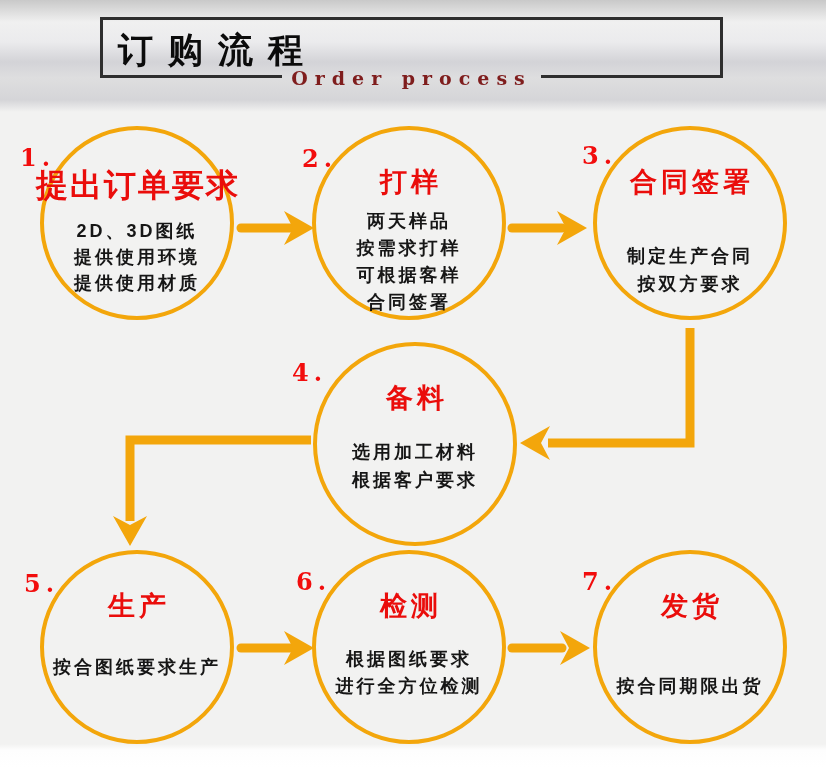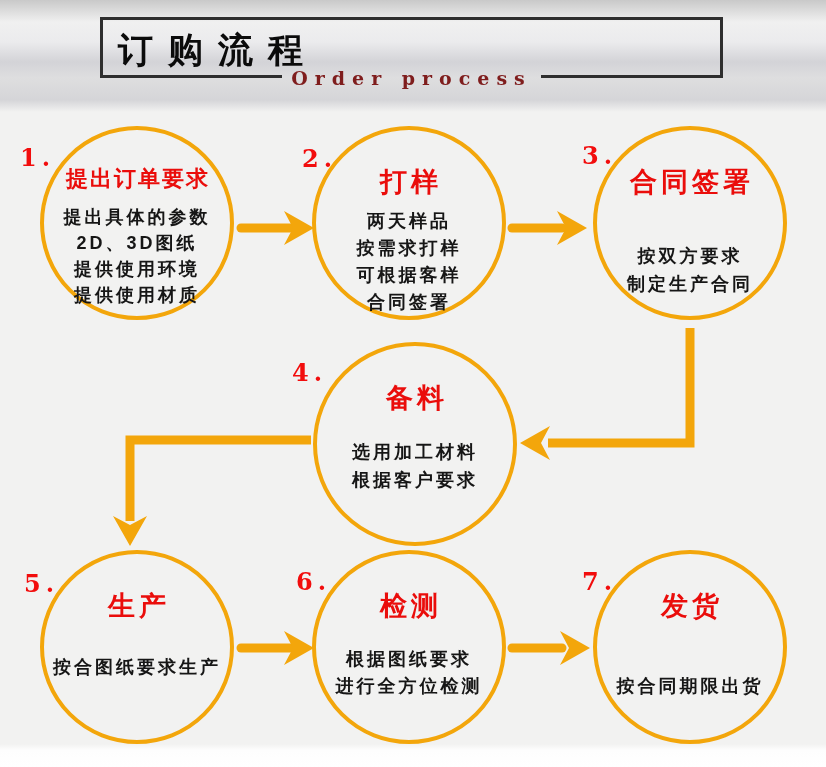--- a/index.html
+++ b/index.html
@@ -68,21 +68,21 @@
   .circle.c3{left:593px;top:126px;gap:12px;}
   .circle.c4{left:313px;top:342px;width:204px;height:204px;}
   .circle.c5{left:40px;top:550px;}
   .circle.c6{left:312px;top:550px;}
   .circle.c7{left:593px;top:550px;gap:17px;}
 
   .step-title{
     color:var(--red);font-size:27px;font-weight:700;
     letter-spacing:4px;padding-left:4px;white-space:nowrap;
   }
-  .circle.c1 .step-title{font-size:22px;letter-spacing:2px;padding-left:2px;}
+  .circle.c1 .step-title{font-size:32px;letter-spacing:2px;padding-left:2px;}
   .step-lines{display:flex;flex-direction:column;align-items:center;}
   .step-line{
     color:var(--ink);font-size:18px;font-weight:700;
     letter-spacing:3px;line-height:26px;white-space:nowrap;
   }
   .c1 .step-lines{margin-top:10px;}
   .c2 .step-lines{margin-top:8px;}  .c2 .step-line{line-height:27px;}
   .c3 .step-lines{margin-top:30px;} .c3 .step-line{line-height:28px;}
   .c4 .step-lines{margin-top:22px;} .c4 .step-line{line-height:28px;}
   .c5 .step-lines{margin-top:30px;align-items:center;}
@@ -127,21 +127,20 @@
     <path class="ln rnd" d="M241 648 H292"></path>
     <path class="hd" d="M314 648 L284 631 L293 648 L284 665 Z"></path>
     <path class="ln rnd" d="M512 648 H562"></path>
     <path class="hd" d="M590 648 L560 631 L569 648 L560 665 Z"></path>
   </svg>
 
   <div class="step-num n1">1.</div>
   <div class="circle c1">
     <div class="step-title">提出订单要求</div>
     <div class="step-lines">
-      <div class="step-line">提出具体的参数</div>
       <div class="step-line">2D、3D图纸</div>
       <div class="step-line">提供使用环境</div>
       <div class="step-line">提供使用材质</div>
     </div>
   </div>
 
   <div class="step-num n2">2.</div>
   <div class="circle c2">
     <div class="step-title">打样</div>
     <div class="step-lines">
@@ -149,22 +148,22 @@
       <div class="step-line">按需求打样</div>
       <div class="step-line">可根据客样</div>
       <div class="step-line">合同签署</div>
     </div>
   </div>
 
   <div class="step-num n3">3.</div>
   <div class="circle c3">
     <div class="step-title">合同签署</div>
     <div class="step-lines">
+      <div class="step-line">制定生产合同</div>
       <div class="step-line">按双方要求</div>
-      <div class="step-line">制定生产合同</div>
     </div>
   </div>
 
   <div class="step-num n4">4.</div>
   <div class="circle c4">
     <div class="step-title">备料</div>
     <div class="step-lines">
       <div class="step-line">选用加工材料</div>
       <div class="step-line">根据客户要求</div>
     </div>

